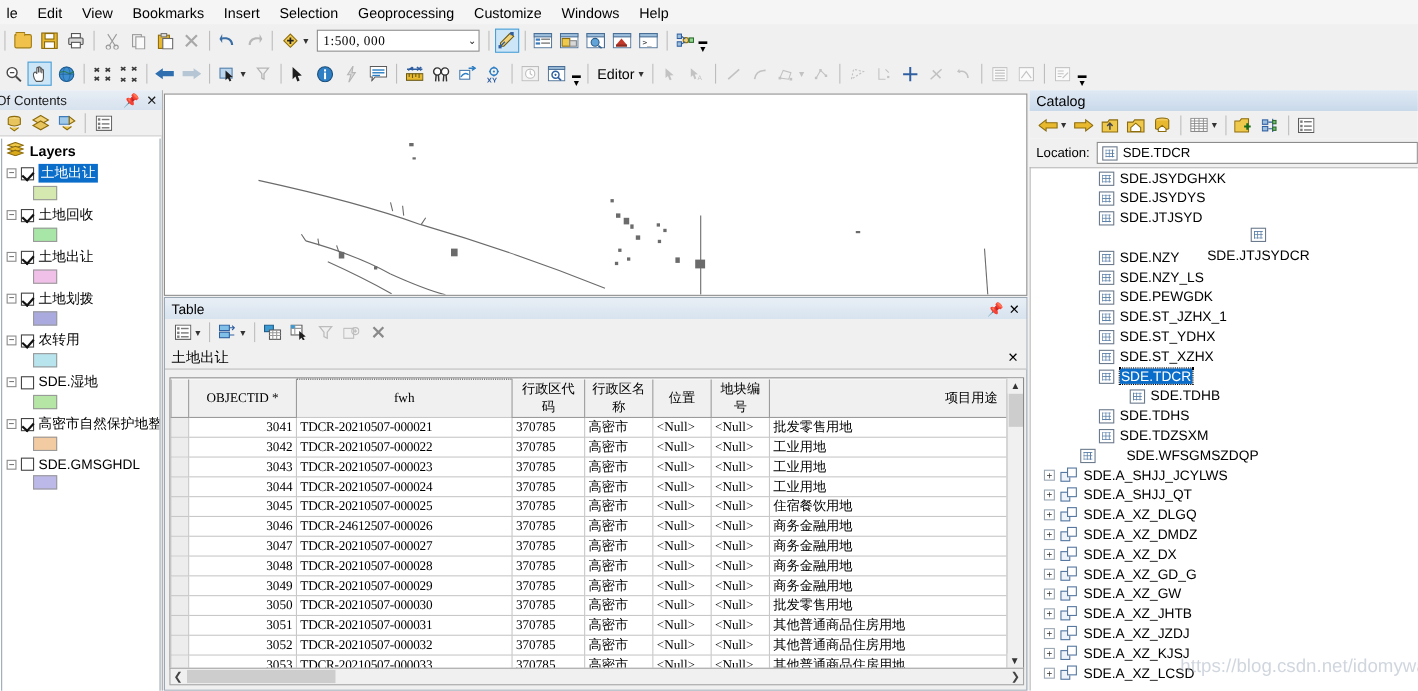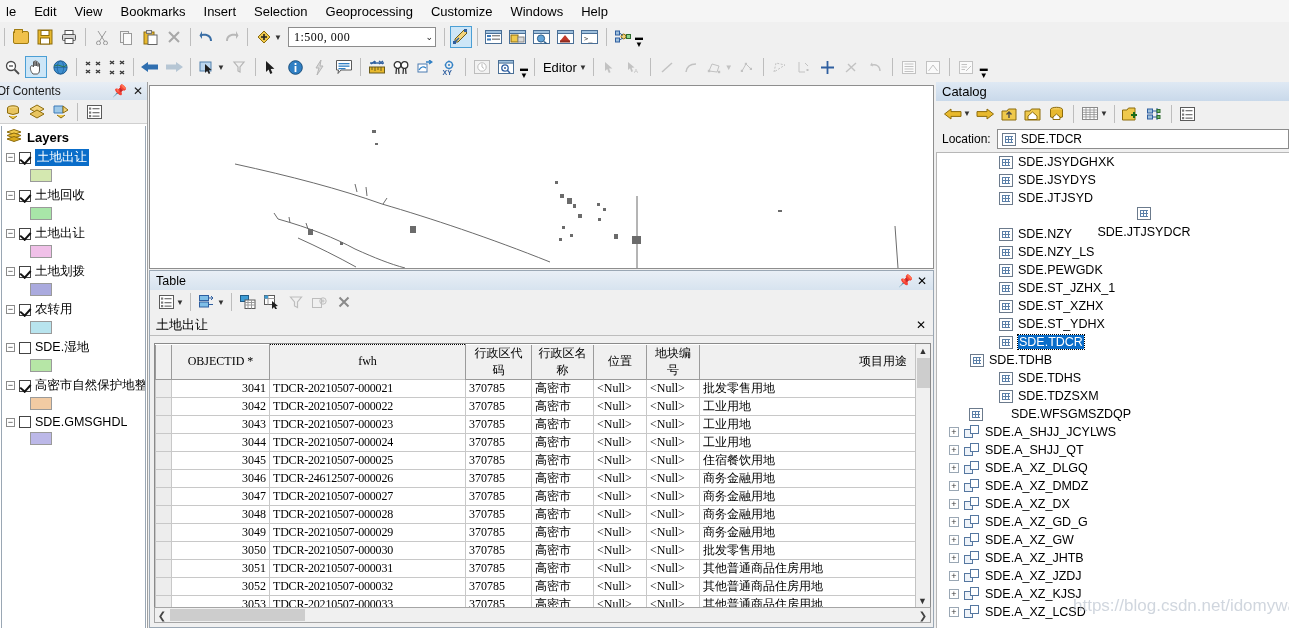--- a/index.html
+++ b/index.html
@@ -1079,43 +1079,43 @@
         <div class="tr" style="padding-left: 62px;">
           <span class="ic-tbl"></span>
           <span class="lbl">SDE.PEWGDK</span>
         </div>
         <div class="tr" style="padding-left: 62px;">
           <span class="ic-tbl"></span>
           <span class="lbl">SDE.ST_JZHX_1</span>
         </div>
         <div class="tr" style="padding-left: 62px;">
           <span class="ic-tbl"></span>
+          <span class="lbl">SDE.ST_YDHX</span>
+        </div>
+        <div class="tr" style="padding-left: 62px;">
+          <span class="ic-tbl"></span>
           <span class="lbl">SDE.ST_XZHX</span>
         </div>
         <div class="tr" style="padding-left: 62px;">
           <span class="ic-tbl"></span>
-          <span class="lbl">SDE.ST_YDHX</span>
+          <span class="lbl sel">SDE.TDCR</span>
+        </div>
+        <div class="tr" style="padding-left: 90px;">
+          <span class="ic-tbl"></span>
+          <span class="lbl">SDE.TDHB</span>
         </div>
         <div class="tr" style="padding-left: 62px;">
           <span class="ic-tbl"></span>
-          <span class="lbl sel">SDE.TDCR</span>
-        </div>
-        <div class="tr" style="padding-left: 33px;">
-          <span class="ic-tbl"></span>
-          <span class="lbl">SDE.TDHB</span>
+          <span class="lbl">SDE.TDHS</span>
         </div>
         <div class="tr" style="padding-left: 62px;">
           <span class="ic-tbl"></span>
-          <span class="lbl">SDE.TDHS</span>
-        </div>
-        <div class="tr" style="padding-left: 62px;">
-          <span class="ic-tbl"></span>
           <span class="lbl">SDE.TDZSXM</span>
         </div>
-        <div class="tr" style="padding-left: 32px; gap: 28px;">
+        <div class="tr" style="padding-left: 45px; gap: 28px;">
           <span class="ic-tbl"></span>
           <span class="lbl">SDE.WFSGMSZDQP</span>
         </div>
         <div class="tr" style="padding-left: 12px;">
           <span class="plus">+</span>
           <span class="ic-fc">
             <span class="r1"></span>
             <span class="r2"></span>
           </span>
           <span class="lbl">SDE.A_SHJJ_JCYLWS</span>

